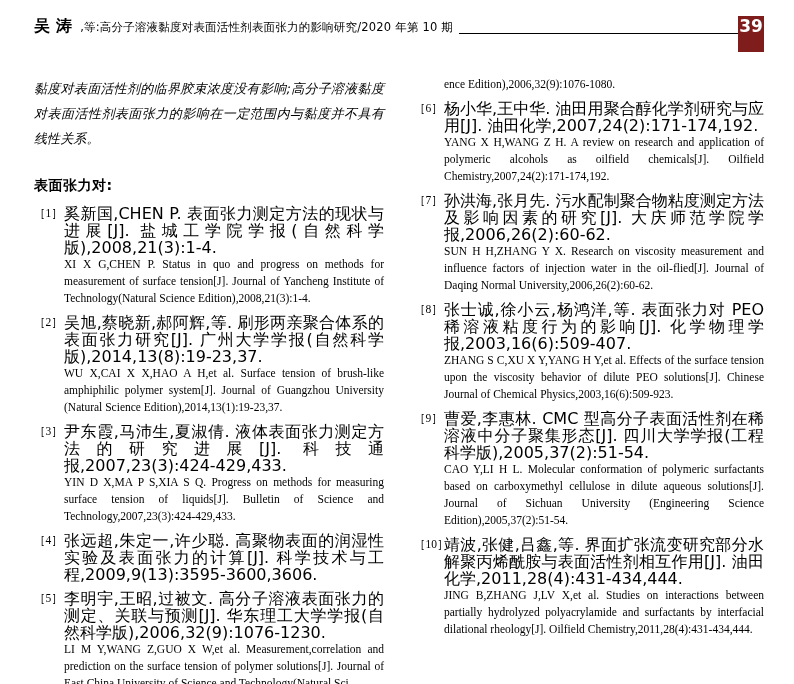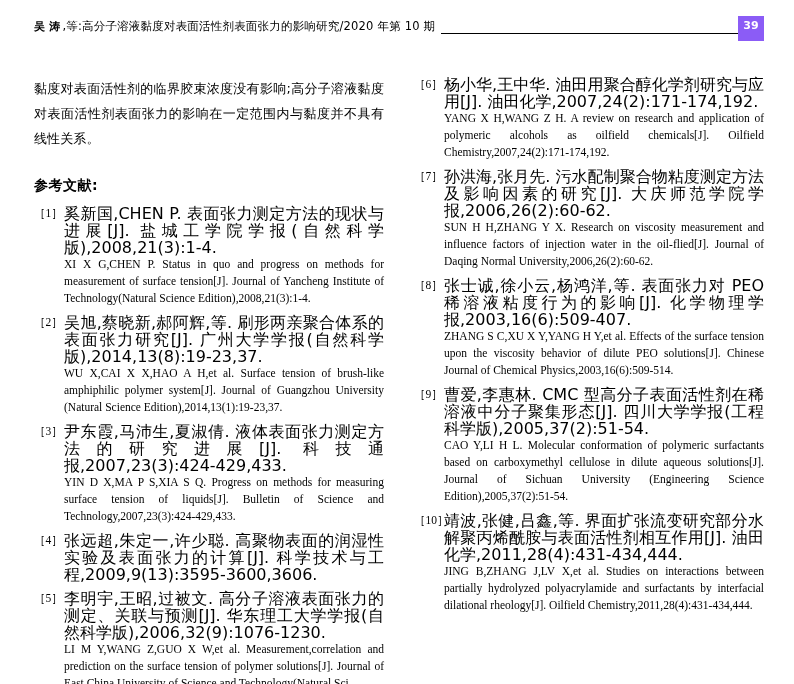--- a/index.html
+++ b/index.html
@@ -43,35 +43,35 @@
     background: #ffffff;
     padding-right: 6px;
     font-family: "DejaVu Sans", sans-serif;
     font-size: 11.5px;
     line-height: 16px;
     white-space: nowrap;
     letter-spacing: 0.2px;
   }
   .header-author {
     font-weight: bold;
-    font-size: 11px;
-    margin-right: 2px;
+    font-size: 16px;
+    margin-right: 8px;
   }
   .page-number-box {
     position: absolute;
     right: 0;
     top: -2px;
-    background: #8b5cf6;
+    background: #7f1d1d;
     color: #fff;
     width: 26px;
-    height: 25px;
+    height: 36px;
     text-align: center;
     line-height: 20px;
     font-family: "DejaVu Sans", sans-serif;
-    font-size: 11px;
+    font-size: 17px;
     font-weight: bold;
   }
   
   .columns {
     position: absolute;
     top: 58px;
     left: 34px;
     right: 30px;
     bottom: 8px;
     display: flex;
@@ -82,20 +82,21 @@
     position: relative;
   }
   
   .intro {
     font-family: "DejaVu Sans", sans-serif;
     font-size: 13px;
     line-height: 25px;
     text-align: justify;
     margin-bottom: 26px;
     letter-spacing: 0.1px;
+    font-style: italic;
   }
   .section-title {
     font-family: "DejaVu Sans", sans-serif;
     font-size: 14px;
     font-weight: bold;
     margin: 18px 0 10px 0;
     letter-spacing: 0.5px;
   }
   
   .ref {
@@ -142,21 +143,21 @@
     <div class="header-text">
       <span class="header-author">吴  涛</span><span>,等:高分子溶液黏度对表面活性剂表面张力的影响研究/2020 年第 10 期</span>
     </div>
     <div class="page-number-box">39</div>
   </div>
 
   <div class="columns">
 
     <div class="col">
       <div class="intro">黏度对表面活性剂的临界胶束浓度没有影响;高分子溶液黏度对表面活性剂表面张力的影响在一定范围内与黏度并不具有线性关系。</div>
-      <div class="section-title">参考文献:</div>
+      <div class="section-title">表面张力对:</div>
 
       <div class="ref">
         <div class="ref-num">［1］</div>
         <div class="ref-body">
           <span class="ref-line cn">奚新国,CHEN P. 表面张力测定方法的现状与进展[J]. 盐城工学院学报(自然科学版),2008,21(3):1-4.</span>
           <span class="ref-line en">XI X G,CHEN P. Status in quo and progress on methods for measurement of surface tension[J]. Journal of Yancheng Institute of Technology(Natural Science Edition),2008,21(3):1-4.</span>
         </div>
       </div>
 
       <div class="ref">
@@ -186,20 +187,26 @@
         <div class="ref-num">［5］</div>
         <div class="ref-body">
           <span class="ref-line cn">李明宇,王昭,过被文. 高分子溶液表面张力的测定、关联与预测[J]. 华东理工大学学报(自然科学版),2006,32(9):1076-1230.</span>
           <span class="ref-line en">LI M Y,WANG Z,GUO X W,et al. Measurement,correlation and prediction on the surface tension of polymer solutions[J]. Journal of East China University of Science and Technology(Natural Sci-</span>
         </div>
       </div>
     </div>
 
     <div class="col">
 
+      <div class="ref">
+        <div class="ref-num"></div>
+        <div class="ref-body">
+          <span class="ref-line en">ence Edition),2006,32(9):1076-1080.</span>
+        </div>
+      </div>
 
       <div class="ref">
         <div class="ref-num">［6］</div>
         <div class="ref-body">
           <span class="ref-line cn">杨小华,王中华. 油田用聚合醇化学剂研究与应用[J]. 油田化学,2007,24(2):171-174,192.</span>
           <span class="ref-line en">YANG X H,WANG Z H. A review on research and application of polymeric alcohols as oilfield chemicals[J]. Oilfield Chemistry,2007,24(2):171-174,192.</span>
         </div>
       </div>
 
       <div class="ref">
@@ -207,21 +214,21 @@
         <div class="ref-body">
           <span class="ref-line cn">孙洪海,张月先. 污水配制聚合物粘度测定方法及影响因素的研究[J]. 大庆师范学院学报,2006,26(2):60-62.</span>
           <span class="ref-line en">SUN H H,ZHANG Y X. Research on viscosity measurement and influence factors of injection water in the oil-flied[J]. Journal of Daqing Normal University,2006,26(2):60-62.</span>
         </div>
       </div>
 
       <div class="ref">
         <div class="ref-num">［8］</div>
         <div class="ref-body">
           <span class="ref-line cn">张士诚,徐小云,杨鸿洋,等. 表面张力对 PEO 稀溶液粘度行为的影响[J]. 化学物理学报,2003,16(6):509-407.</span>
-          <span class="ref-line en">ZHANG S C,XU X Y,YANG H Y,et al. Effects of the surface tension upon the viscosity behavior of dilute PEO solutions[J]. Chinese Journal of Chemical Physics,2003,16(6):509-514.</span>
+          <span class="ref-line en">ZHANG S C,XU X Y,YANG H Y,et al. Effects of the surface tension upon the viscosity behavior of dilute PEO solutions[J]. Chinese Journal of Chemical Physics,2003,16(6):509-923.</span>
         </div>
       </div>
 
       <div class="ref">
         <div class="ref-num">［9］</div>
         <div class="ref-body">
           <span class="ref-line cn">曹爱,李惠林. CMC 型高分子表面活性剂在稀溶液中分子聚集形态[J]. 四川大学学报(工程科学版),2005,37(2):51-54.</span>
           <span class="ref-line en">CAO Y,LI H L. Molecular conformation of polymeric surfactants based on carboxymethyl cellulose in dilute aqueous solutions[J]. Journal of Sichuan University (Engineering Science Edition),2005,37(2):51-54.</span>
         </div>
       </div>

